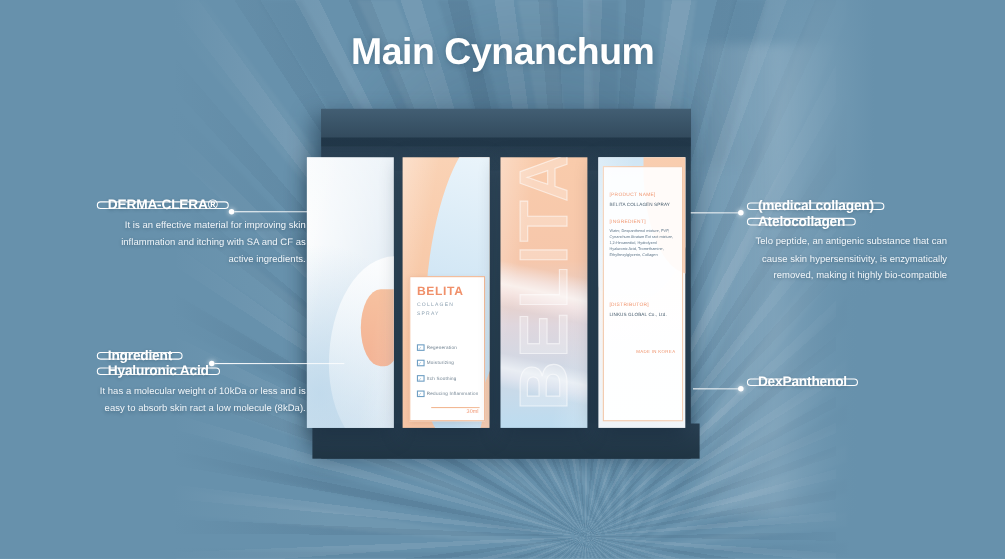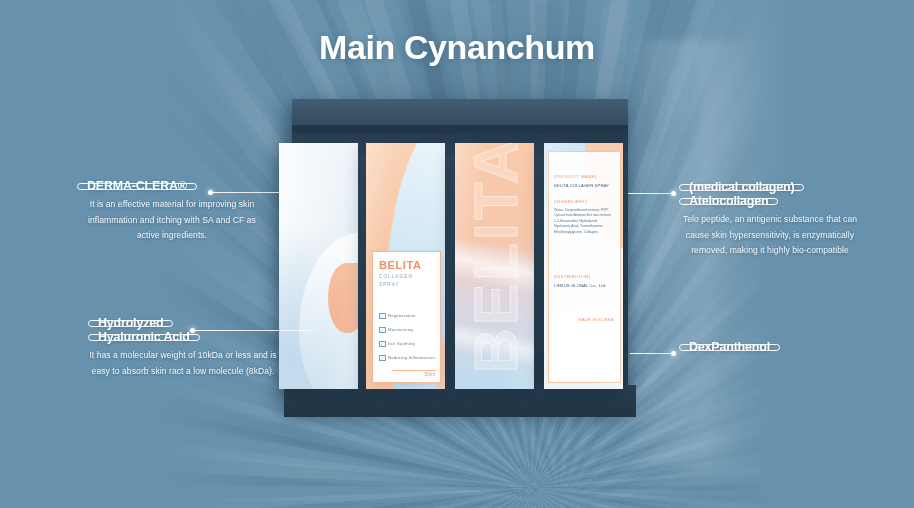--- a/index.html
+++ b/index.html
@@ -157,21 +157,21 @@
   .info{position:absolute;}
   .pill{
     display:inline-block;border:1.3px solid #ffffff;border-radius:12px;
     padding:2px 9px 3px 9px;color:#ffffff;font-size:12.5px;font-weight:700;
     letter-spacing:-0.2px;margin-bottom:4px;white-space:nowrap;
     text-shadow:0 1px 3px rgba(20,45,66,0.3);
   }
   .pill-row{line-height:0;margin-bottom:3px;}
   .desc{color:#f2f7fb;font-size:8.6px;line-height:1.82;letter-spacing:0.05px;
         text-shadow:0 1px 3px rgba(20,45,66,0.35);}
-  .left .desc{text-align:center;}
+  .left .desc{text-align:right;}
   .info.left{text-align:left;}
 </style>
 </head>
 <body>
 
 <div id="stage">
 
   <div class="bg-base"></div>
   <div class="bg-swirl"></div>
   <div class="bg-swirl2"></div>
@@ -250,30 +250,30 @@
 
   <div class="dot" style="left:190px;top:328px"></div>
   <div class="line" style="left:195px;top:330px;width:118px"></div>
 
   <div class="line" style="left:628px;top:193px;width:46px"></div>
   <div class="dot" style="left:671px;top:191px"></div>
 
   <div class="line" style="left:630px;top:353px;width:44px"></div>
   <div class="dot" style="left:671px;top:351px"></div>
 
-  <div class="info left" style="left:77px;top:183px;width:190px">
+  <div class="info left" style="left:88px;top:183px;width:190px">
     <div class="pill-row">
       <span class="pill">DERMA-CLERA®</span>
     </div>
     <div class="desc">It is an effective material for improving skin inflammation and itching with SA and CF as active ingredients.</div>
   </div>
 
   <div class="info left" style="left:88px;top:320px;width:190px">
     <div class="pill-row">
-      <span class="pill">Hydrolyzed</span>
+      <span class="pill">Ingredient</span>
     </div>
     <div class="pill-row">
       <span class="pill">Hyaluronic Acid</span>
     </div>
     <div class="desc">It has a molecular weight of 10kDa or less and is easy to absorb skin ract a low molecule (8kDa).</div>
   </div>
 
   <div class="info left" style="left:679px;top:184px;width:182px">
     <div class="pill-row">
       <span class="pill">(medical collagen)</span>

